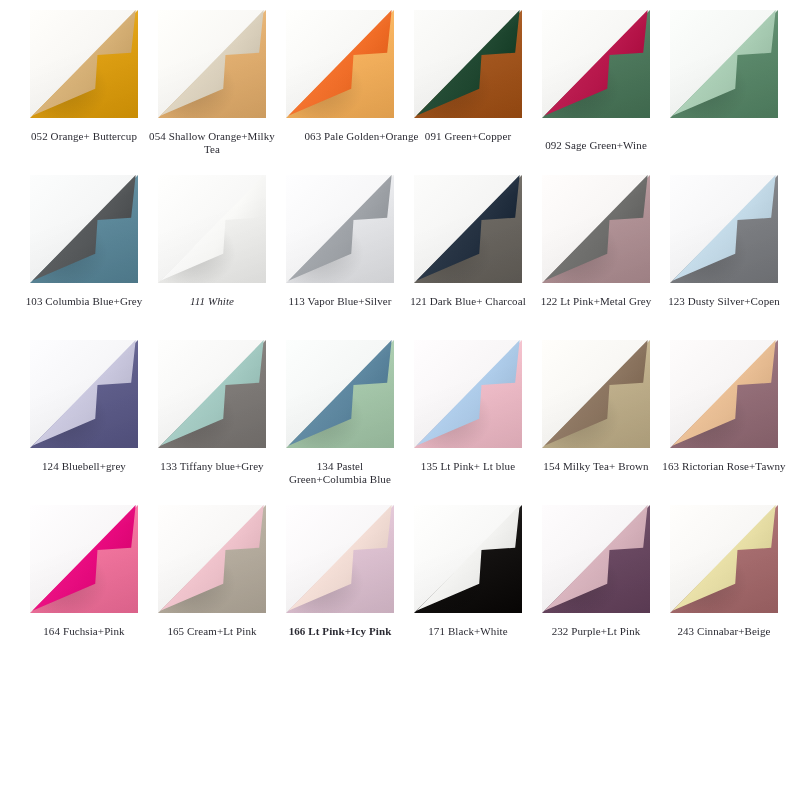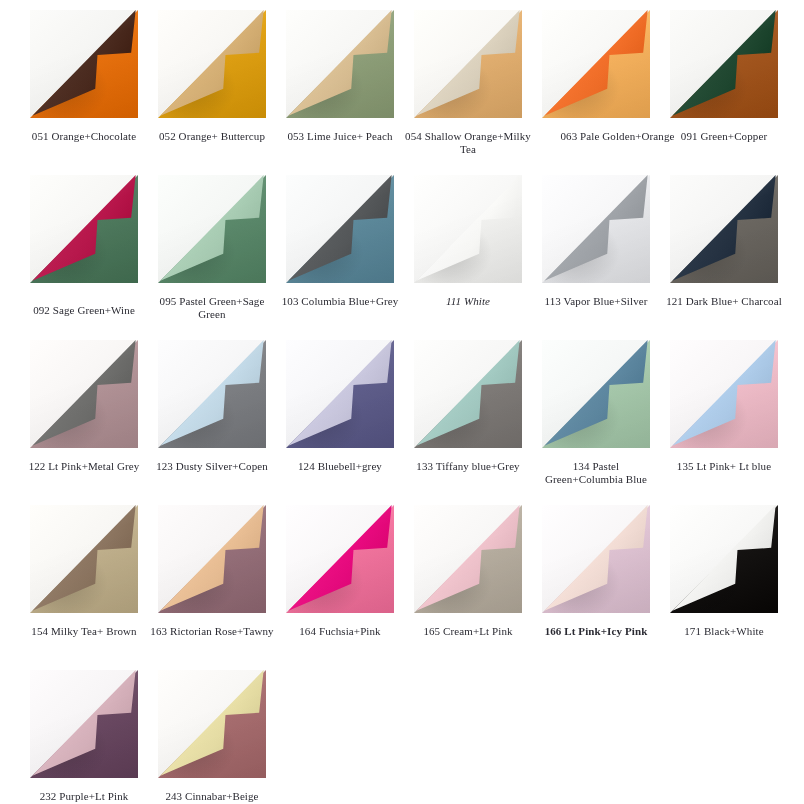--- a/index.html
+++ b/index.html
@@ -88,56 +88,32 @@
     letter-spacing: 0.1px;
     font-family: "Liberation Serif", "DejaVu Serif", serif;
   }
 </style>
 </head>
 <body style="background: rgb(255, 255, 255);">
 
 <div id="catalog-grid" style="grid-template-columns: repeat(6, 108px);">
     <div class="swatch-card">
       <div class="swatch-image">
-        <div class="sheet-base" style="background: linear-gradient(155deg, rgb(248, 129, 30) 0%, rgb(232, 113, 14) 48%, rgb(218, 99, 0) 100%);"></div>
-        <div class="backdrop" style="background: linear-gradient(135deg, rgb(252, 252, 250) 0%, rgb(244, 244, 242) 55%, rgb(232, 232, 230) 100%);"></div>
-        <div class="corner-shadow"></div>
-        <div class="flap">
-          <div class="flap-shade" style="background: linear-gradient(118deg, rgb(40, 8, 0) 0%, rgb(86, 54, 42) 26%, rgb(74, 42, 30) 58%, rgb(48, 16, 4) 100%);"></div>
-        </div>
-        <div class="tile-sheen"></div>
-      </div>
-      <div class="swatch-label" style="color: rgb(43, 43, 51);">051 Orange+Chocolate</div>
-    </div>
-    <div class="swatch-card">
-      <div class="swatch-image">
         <div class="sheet-base" style="background: linear-gradient(155deg, rgb(239, 176, 35) 0%, rgb(223, 160, 19) 48%, rgb(209, 146, 5) 100%);"></div>
         <div class="backdrop" style="background: linear-gradient(135deg, rgb(255, 254, 251) 0%, rgb(247, 246, 243) 55%, rgb(235, 234, 231) 100%);"></div>
         <div class="corner-shadow"></div>
         <div class="flap">
           <div class="flap-shade" style="background: linear-gradient(118deg, rgb(180, 142, 83) 0%, rgb(226, 188, 129) 26%, rgb(214, 176, 117) 58%, rgb(188, 150, 91) 100%);"></div>
         </div>
         <div class="tile-sheen"></div>
       </div>
       <div class="swatch-label" style="color: rgb(43, 43, 51);">052 Orange+ Buttercup</div>
     </div>
     <div class="swatch-card">
       <div class="swatch-image">
-        <div class="sheet-base" style="background: linear-gradient(155deg, rgb(159, 176, 138) 0%, rgb(143, 160, 122) 48%, rgb(129, 146, 108) 100%);"></div>
-        <div class="backdrop" style="background: linear-gradient(135deg, rgb(254, 254, 252) 0%, rgb(246, 246, 244) 55%, rgb(234, 234, 232) 100%);"></div>
-        <div class="corner-shadow"></div>
-        <div class="flap">
-          <div class="flap-shade" style="background: linear-gradient(118deg, rgb(183, 156, 112) 0%, rgb(229, 202, 158) 26%, rgb(217, 190, 146) 58%, rgb(191, 164, 120) 100%);"></div>
-        </div>
-        <div class="tile-sheen"></div>
-      </div>
-      <div class="swatch-label" style="color: rgb(43, 43, 51);">053 Lime Juice+ Peach</div>
-    </div>
-    <div class="swatch-card">
-      <div class="swatch-image">
         <div class="sheet-base" style="background: linear-gradient(155deg, rgb(243, 192, 129) 0%, rgb(227, 176, 113) 48%, rgb(213, 162, 99) 100%);"></div>
         <div class="backdrop" style="background: linear-gradient(135deg, rgb(255, 255, 252) 0%, rgb(248, 247, 244) 55%, rgb(236, 235, 232) 100%);"></div>
         <div class="corner-shadow"></div>
         <div class="flap">
           <div class="flap-shade" style="background: linear-gradient(118deg, rgb(186, 176, 156) 0%, rgb(232, 222, 202) 26%, rgb(220, 210, 190) 58%, rgb(194, 184, 164) 100%);"></div>
         </div>
         <div class="tile-sheen"></div>
       </div>
       <div class="swatch-label" style="color: rgb(43, 43, 51);">054 Shallow Orange+Milky Tea</div>
     </div>
@@ -180,21 +156,20 @@
     <div class="swatch-card">
       <div class="swatch-image">
         <div class="sheet-base" style="background: linear-gradient(155deg, rgb(108, 154, 124) 0%, rgb(92, 138, 108) 48%, rgb(78, 124, 94) 100%);"></div>
         <div class="backdrop" style="background: linear-gradient(135deg, rgb(252, 254, 252) 0%, rgb(244, 246, 244) 55%, rgb(232, 234, 232) 100%);"></div>
         <div class="corner-shadow"></div>
         <div class="flap">
           <div class="flap-shade" style="background: linear-gradient(118deg, rgb(135, 171, 146) 0%, rgb(181, 217, 192) 26%, rgb(169, 205, 180) 58%, rgb(143, 179, 154) 100%);"></div>
         </div>
         <div class="tile-sheen"></div>
       </div>
-      <div class="swatch-label" style="color: rgb(43, 43, 51);">095 Pastel Green+Sage Green</div>
     </div>
     <div class="swatch-card">
       <div class="swatch-image">
         <div class="sheet-base" style="background: linear-gradient(155deg, rgb(110, 154, 172) 0%, rgb(94, 138, 156) 48%, rgb(80, 124, 142) 100%);"></div>
         <div class="backdrop" style="background: linear-gradient(135deg, rgb(252, 253, 253) 0%, rgb(244, 245, 245) 55%, rgb(232, 233, 233) 100%);"></div>
         <div class="corner-shadow"></div>
         <div class="flap">
           <div class="flap-shade" style="background: linear-gradient(118deg, rgb(51, 54, 56) 0%, rgb(97, 100, 102) 26%, rgb(85, 88, 90) 58%, rgb(59, 62, 64) 100%);"></div>
         </div>
         <div class="tile-sheen"></div>

